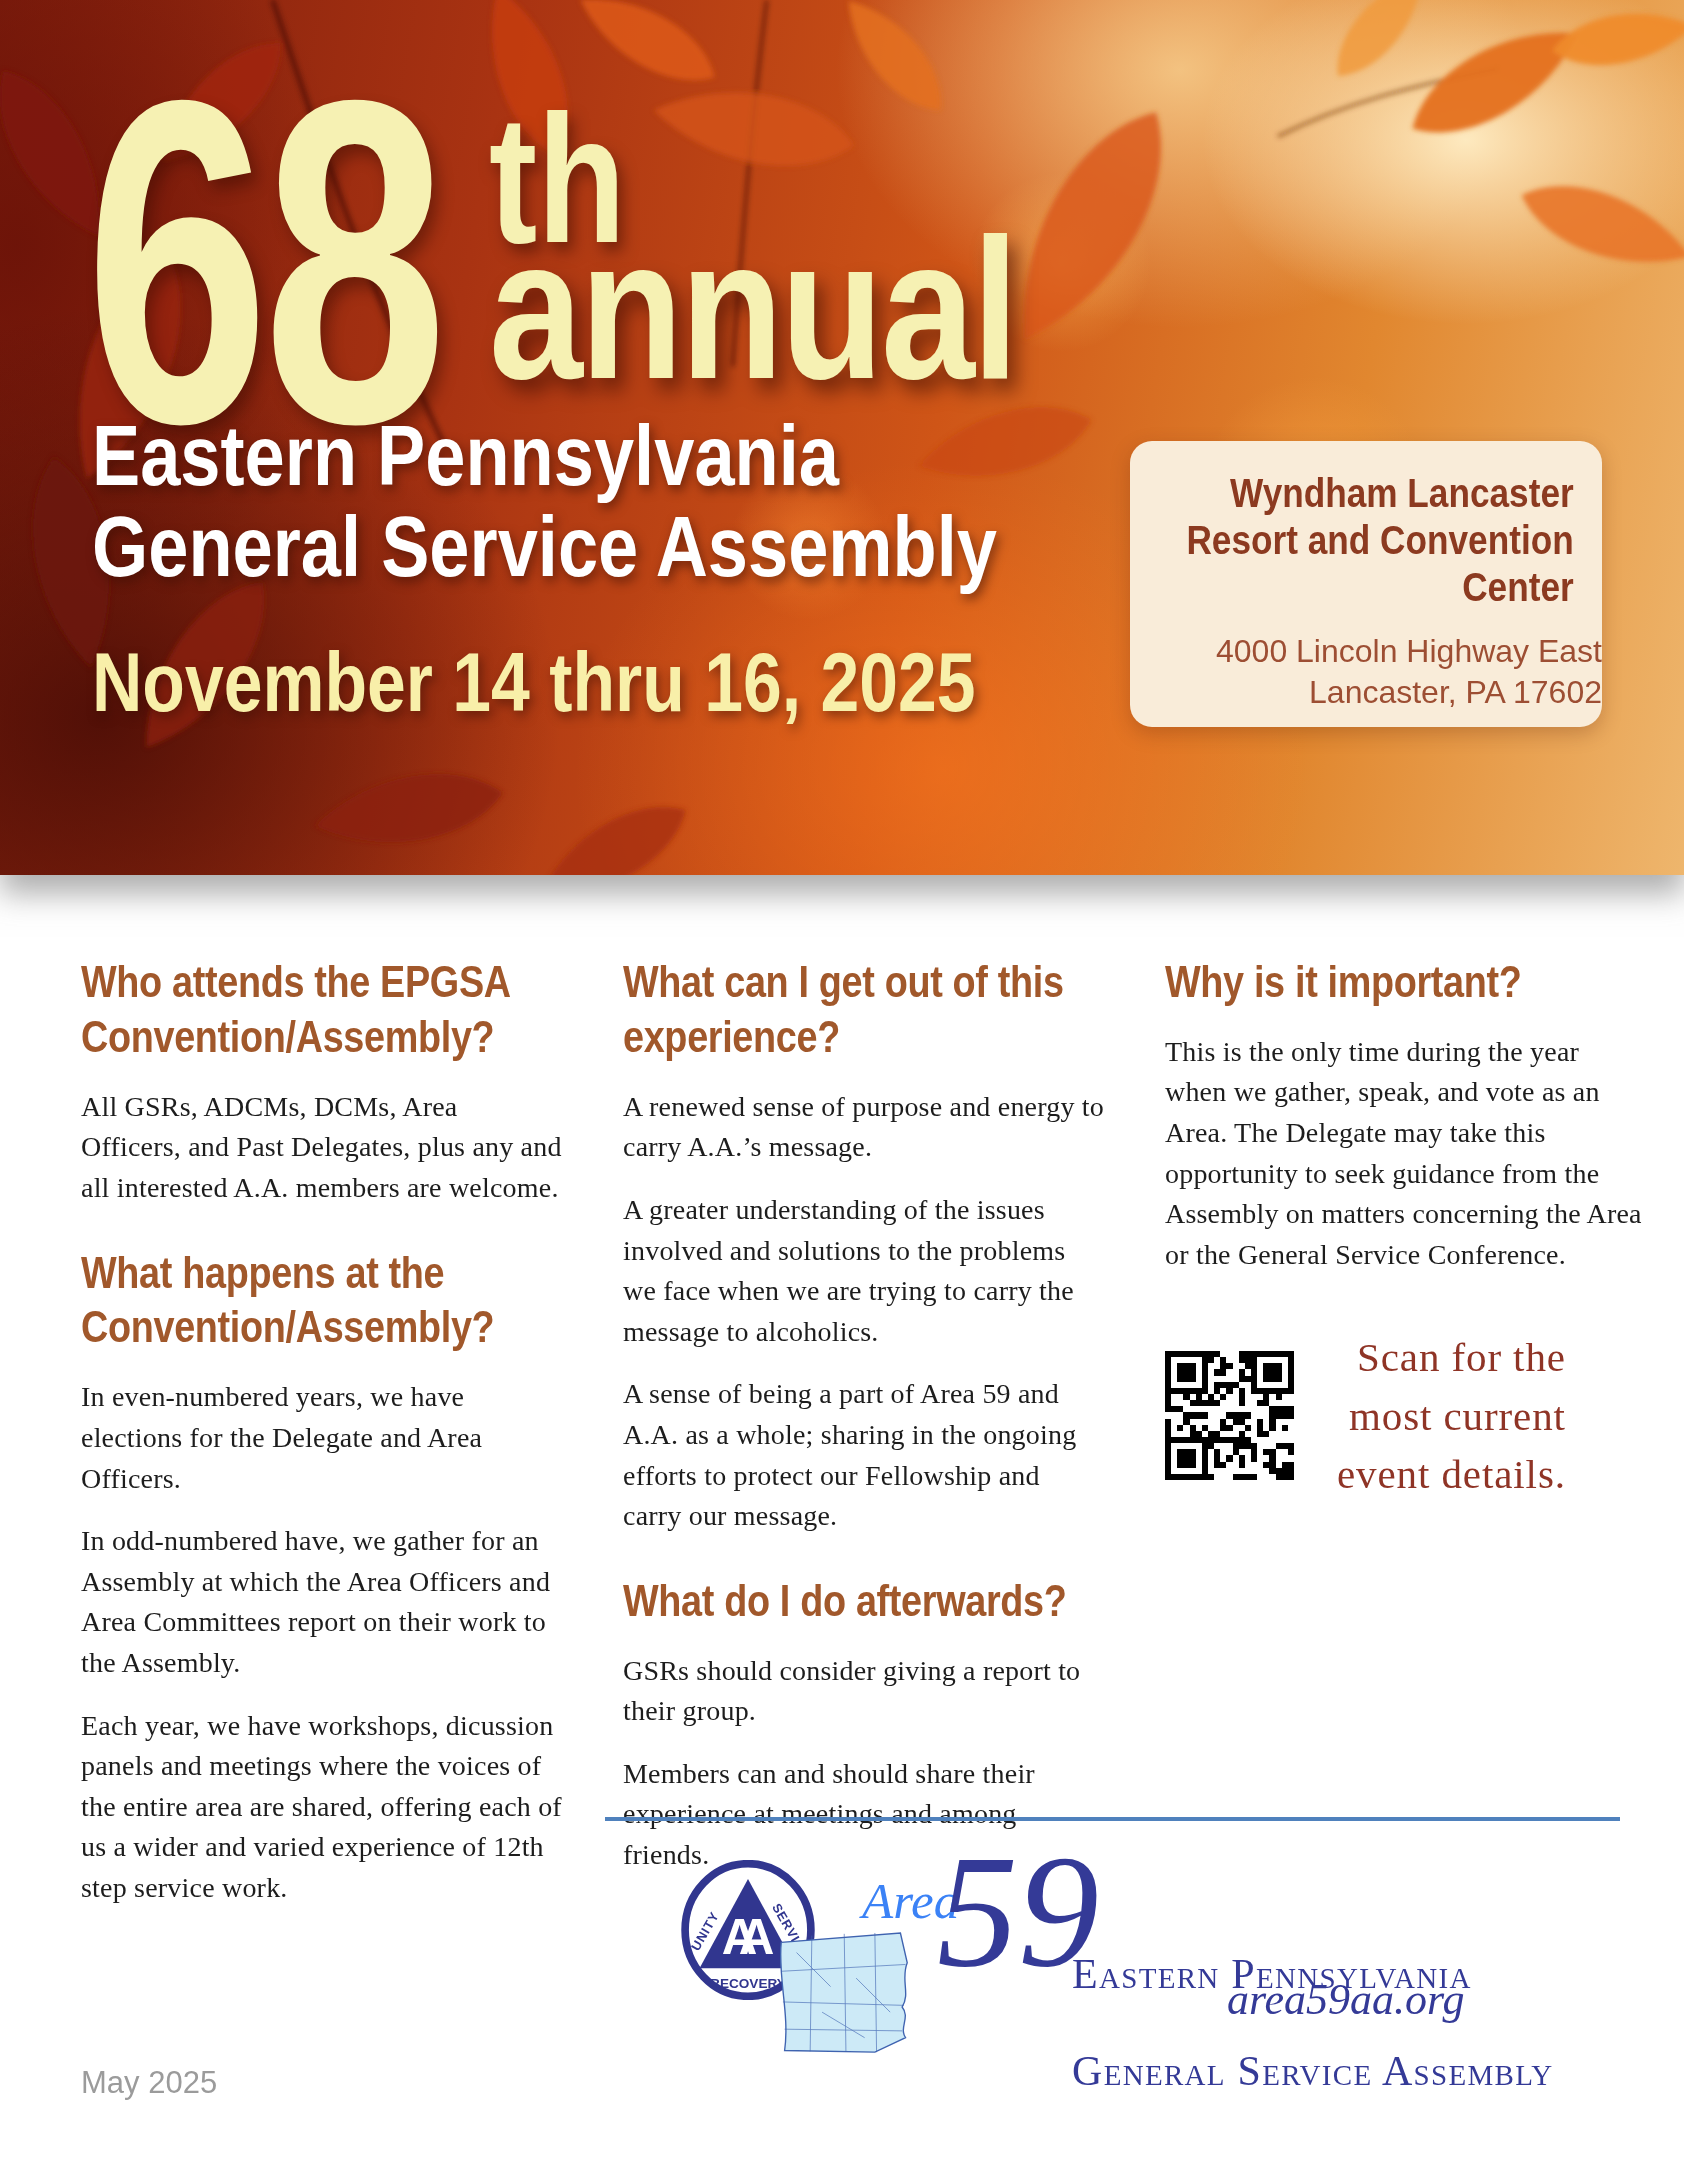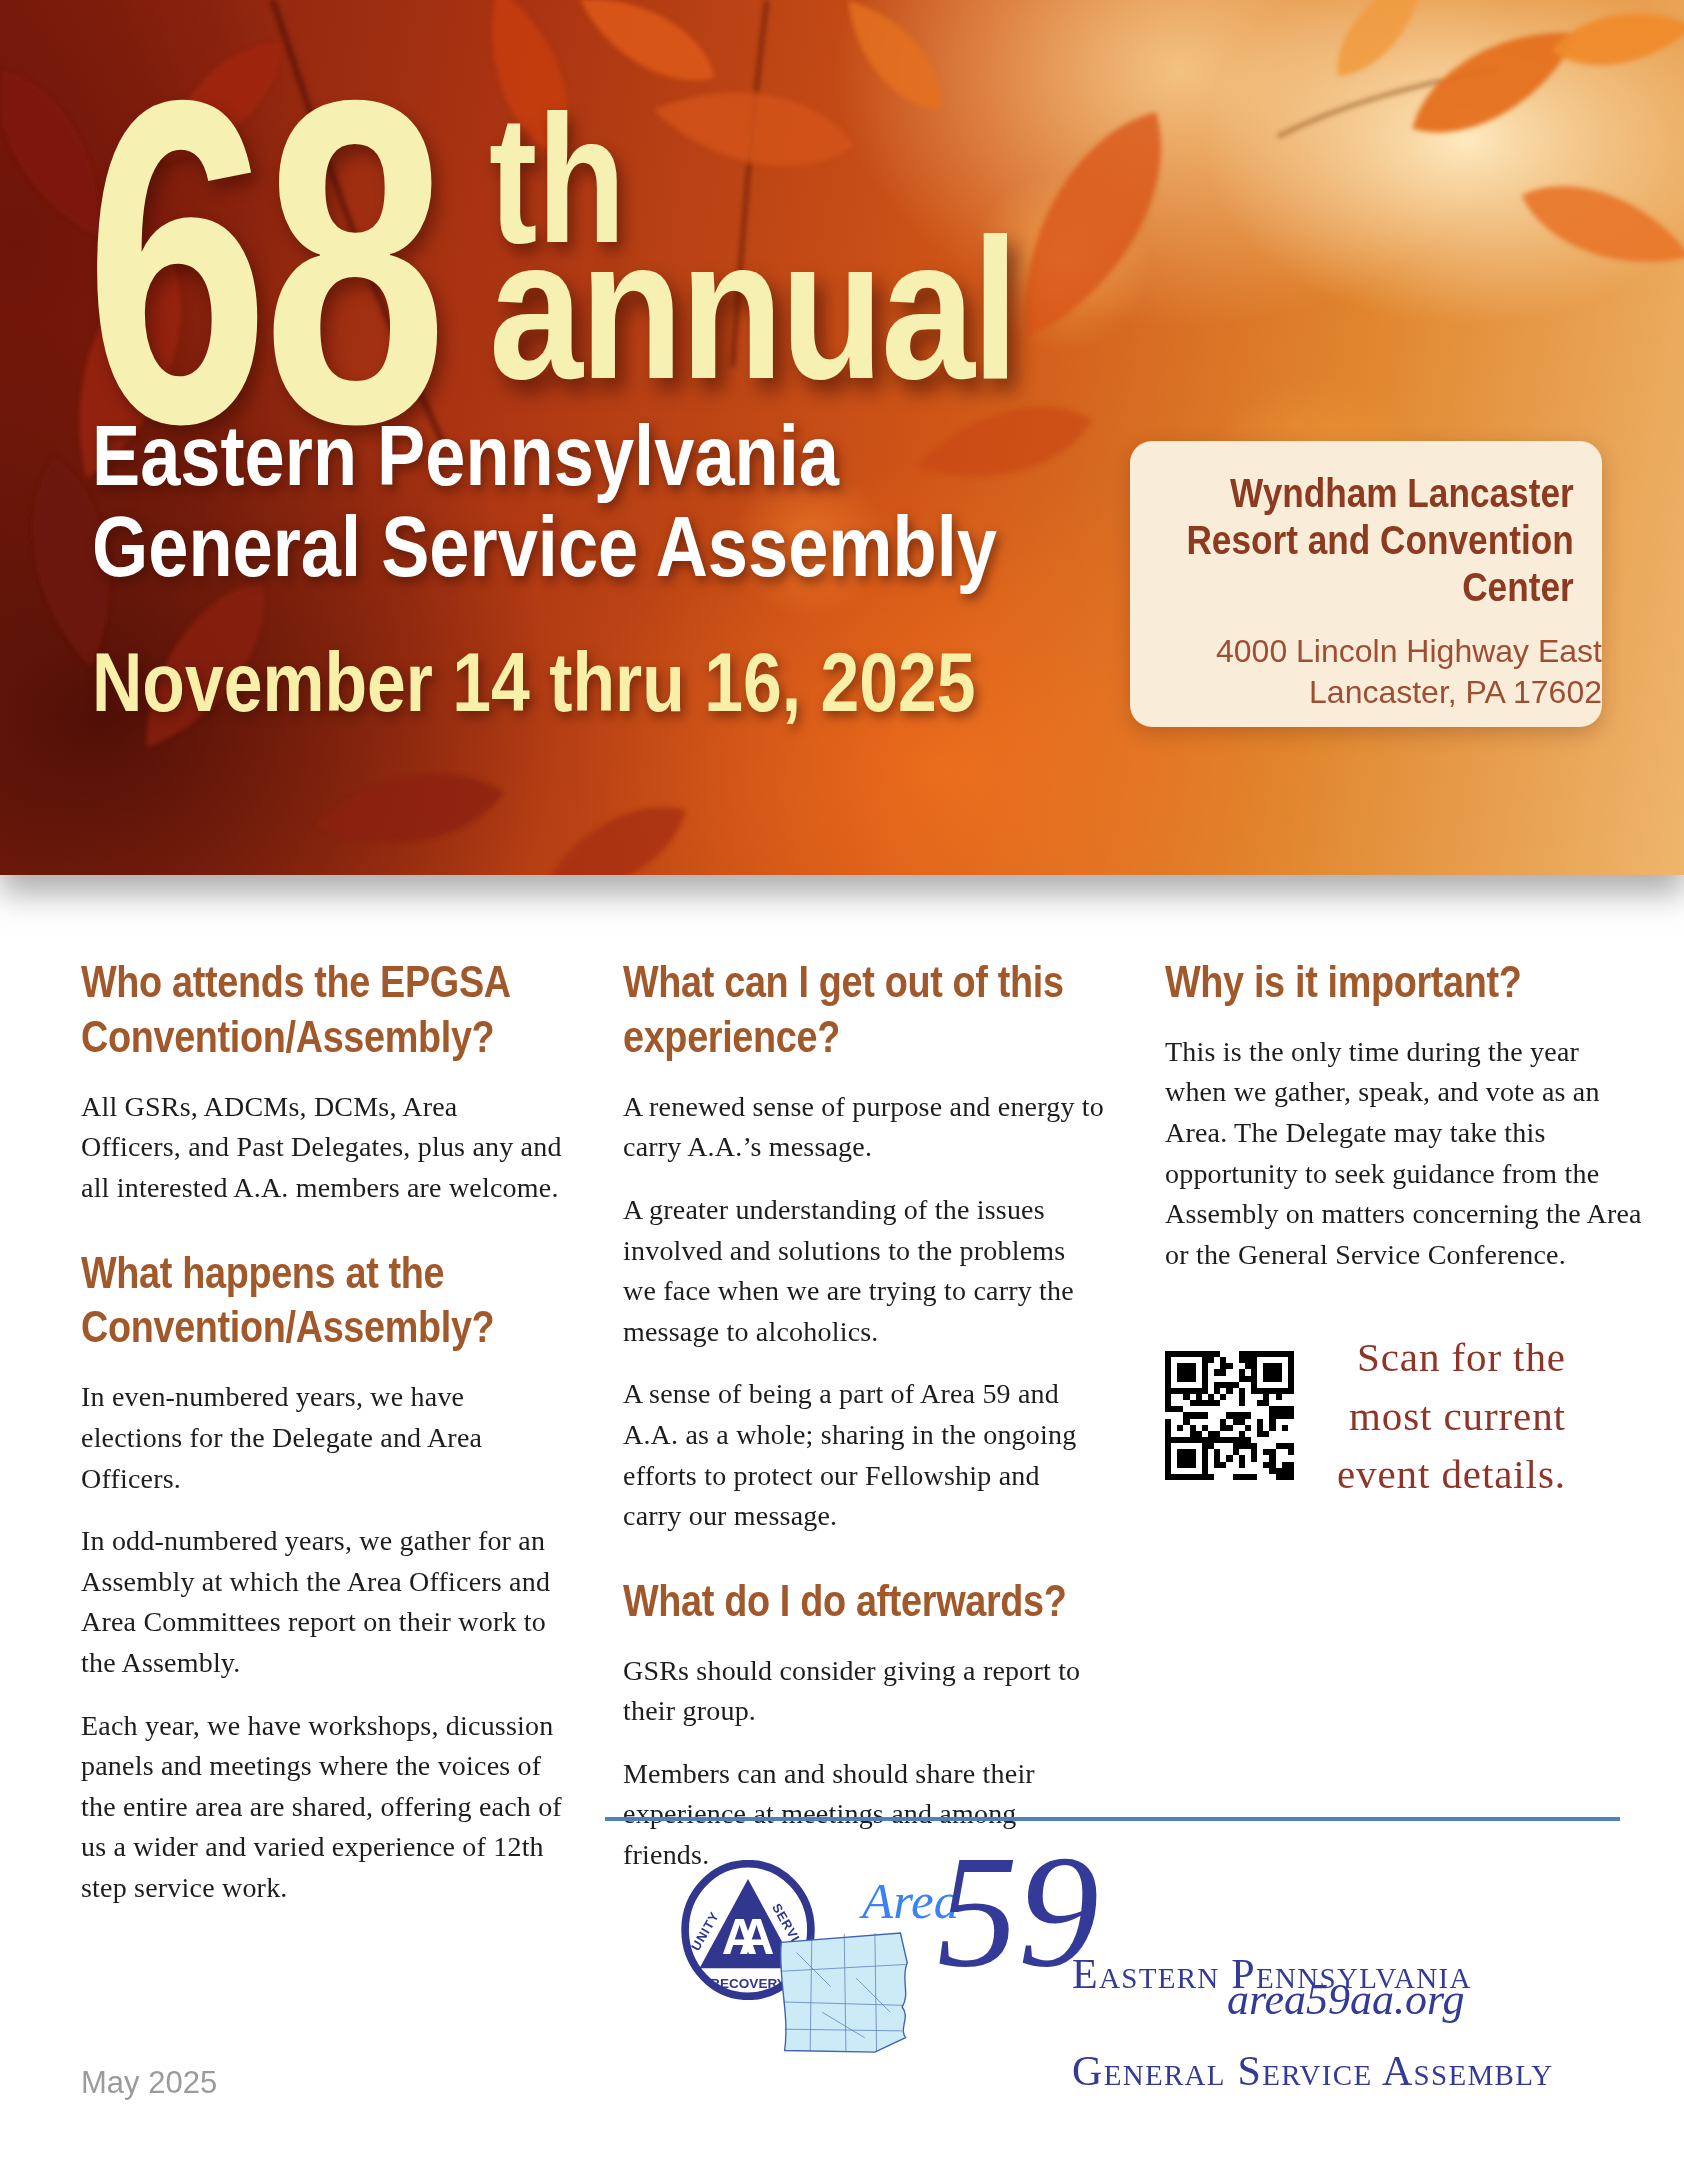--- a/index.html
+++ b/index.html
@@ -129,21 +129,21 @@
   </div>
 
   <div class="content">
     <div class="col">
       <div class="col-h">Who attends the EPGSA
 Convention/Assembly?</div>
       <p>All GSRs, ADCMs, DCMs, Area Officers, and Past Delegates, plus any and all interested A.A. members are welcome.</p>
       <div class="col-h h2">What happens at the
 Convention/Assembly?</div>
       <p>In even-numbered years, we have elections for the Delegate and Area Officers.</p>
-      <p>In odd-numbered years, we gather for an Assembly at which the Area Officers and Area Committees report on their work to the Assembly.</p>
+      <p>In odd-numbered have, we gather for an Assembly at which the Area Officers and Area Committees report on their work to the Assembly.</p>
       <p>Each year, we have workshops, dicussion panels and meetings where the voices of the entire area are shared, offering each of us a wider and varied experience of 12th step service work.</p>
     </div>
 
     <div class="col">
       <div class="col-h">What can I get out of this
 experience?</div>
       <p>A renewed sense of purpose and energy to carry A.A.’s message.</p>
       <p>A greater understanding of the issues involved and solutions to the problems we face when we are trying to carry the message to alcoholics.</p>
       <p>A sense of being a part of Area 59 and A.A. as a whole; sharing in the ongoing efforts to protect our Fellowship and carry our message.</p>
       <div class="col-h h2">What do I do afterwards?</div>

